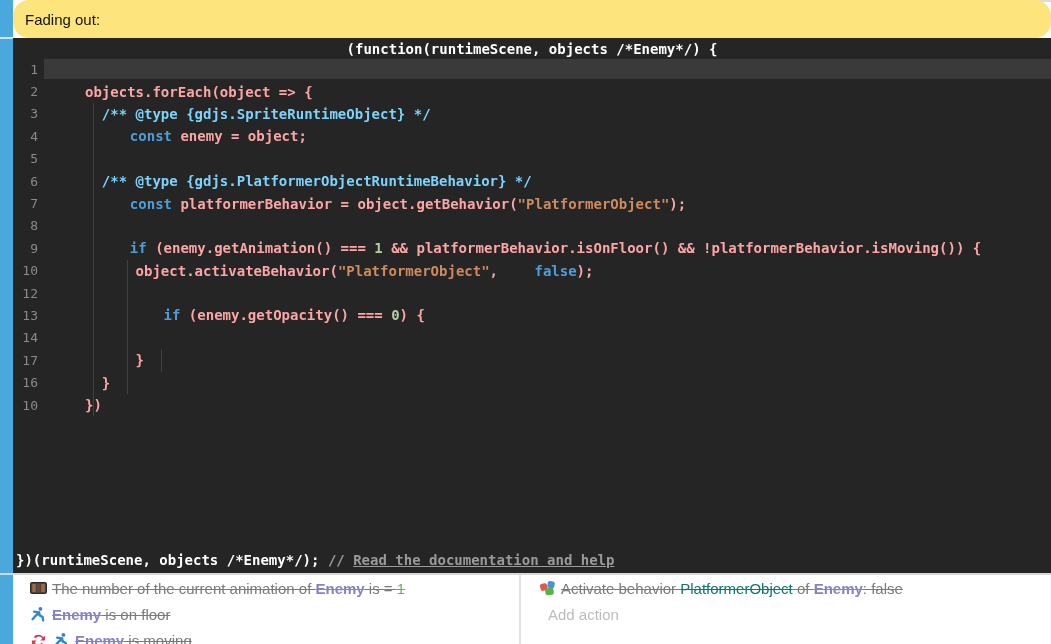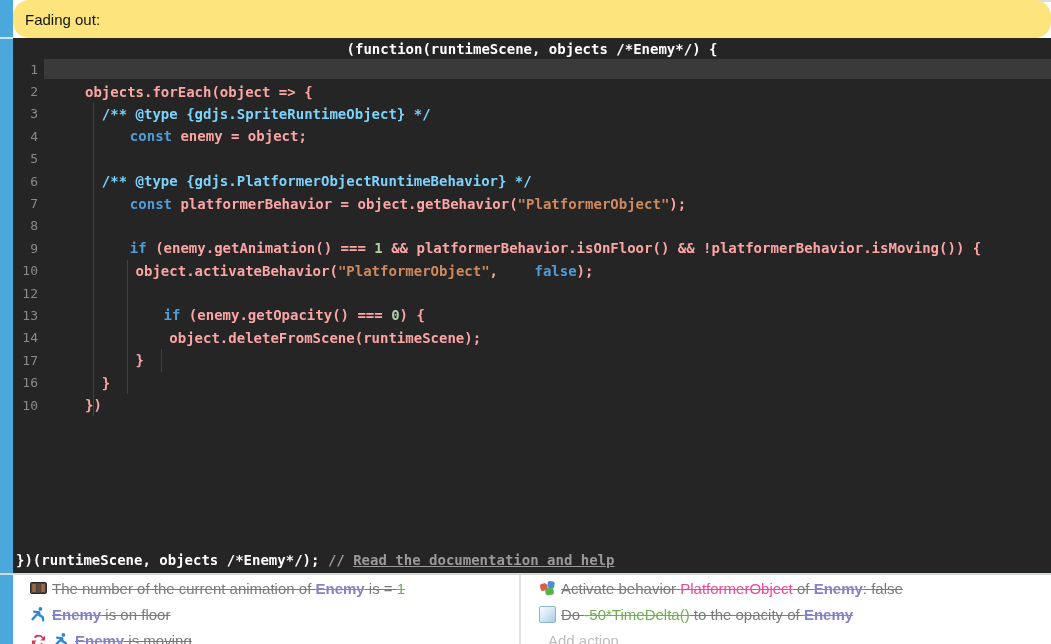--- a/index.html
+++ b/index.html
@@ -37,21 +37,21 @@
   .hdivider{position:absolute;left:0;right:0;top:573px;height:2px;background:#d3d8db;}
   .events{position:absolute;left:13px;top:575px;right:0;bottom:0;background:#fff;font-size:15px;}
   .col-divider{position:absolute;left:506px;top:0;bottom:0;width:2px;background:#e2e2e2;}
   .conditions{position:absolute;left:0;top:0;width:505px;}
   .actions{position:absolute;left:509px;top:0;right:0;}
   .ev-row{height:26px;display:flex;align-items:center;padding-left:16px;gap:5px;cursor:default;}
   .ev-row .txt{white-space:pre;}
   .ev-t{color:#7b7b7b;text-decoration:line-through;}
   .ev-obj{color:#8583c4;font-weight:bold;text-decoration:line-through;}
   .ev-param{color:#6fae52;text-decoration:line-through;}
-  .ev-beh{color:#ec4899;text-decoration:line-through;}
+  .ev-beh{color:#0f766e;text-decoration:line-through;}
   .add-action{color:#bdbdbd;padding-left:26px;height:26px;display:flex;align-items:center;}
   
   .ic{width:18px;height:17px;flex:none;display:flex;align-items:center;justify-content:center;}
   .ic svg{display:block;}
   .opacity-sq{width:15px;height:15px;border:1px solid #8fb4cf;border-radius:2px;
               background:linear-gradient(135deg,#f7fbfe 0%,#d7e9f5 45%,#a9cbe2 100%);}
 </style>
 </head>
 <body>
 
@@ -113,21 +113,20 @@
         <div class="cl">
           <div class="gutter">12</div>
           <div class="ctext"></div>
         </div>
         <div class="cl">
           <div class="gutter">13</div>
           <div class="ctext"><span class="tok-d">      </span><span class="tok-k">if</span><span class="tok-d"> (enemy.getOpacity() === </span><span class="tok-n">0</span><span class="tok-d">) {</span></div>
         </div>
         <div class="cl">
           <div class="gutter">14</div>
-          <div class="ctext"><span class="tok-d">          object.deleteFromScene(runtimeScene);</span></div>
         </div>
         <div class="cl">
           <div class="gutter">17</div>
           <div class="ctext"><span class="tok-d">      }</span></div>
         </div>
         <div class="cl">
           <div class="gutter">16</div>
           <div class="ctext"><span class="tok-d">  }</span></div>
         </div>
         <div class="cl">
@@ -191,22 +190,16 @@
         <div class="ev-row">
           <span class="ic">
             <svg width="17" height="16" viewBox="0 0 16 16">
               <rect x="0.8" y="3.6" width="7" height="7" rx="2" fill="#e0584a" transform="rotate(-15 4.3 7.1)"></rect>
               <rect x="8" y="1.2" width="7" height="7" rx="2" fill="#4a90d9" transform="rotate(10 11.5 4.7)"></rect>
               <rect x="5.8" y="8" width="8.4" height="7" rx="2" fill="#58b14c" transform="rotate(-5 10 11.5)"></rect>
             </svg>
           </span>
           <span class="txt"><span class="ev-t">Activate behavior </span><span class="ev-beh">PlatformerObject</span><span class="ev-t"> of </span><span class="ev-obj">Enemy</span><span class="ev-t">: false</span></span>
         </div>
-        <div class="ev-row">
-          <span class="ic">
-            <span class="opacity-sq"></span>
-          </span>
-          <span class="txt"><span class="ev-t">Do </span><span class="ev-param">-50*TimeDelta()</span><span class="ev-t"> to the opacity of </span><span class="ev-obj">Enemy</span></span>
-        </div>
         <div class="add-action">Add action</div>
       </div>
   </div>
 </div>
 
 </body></html>

